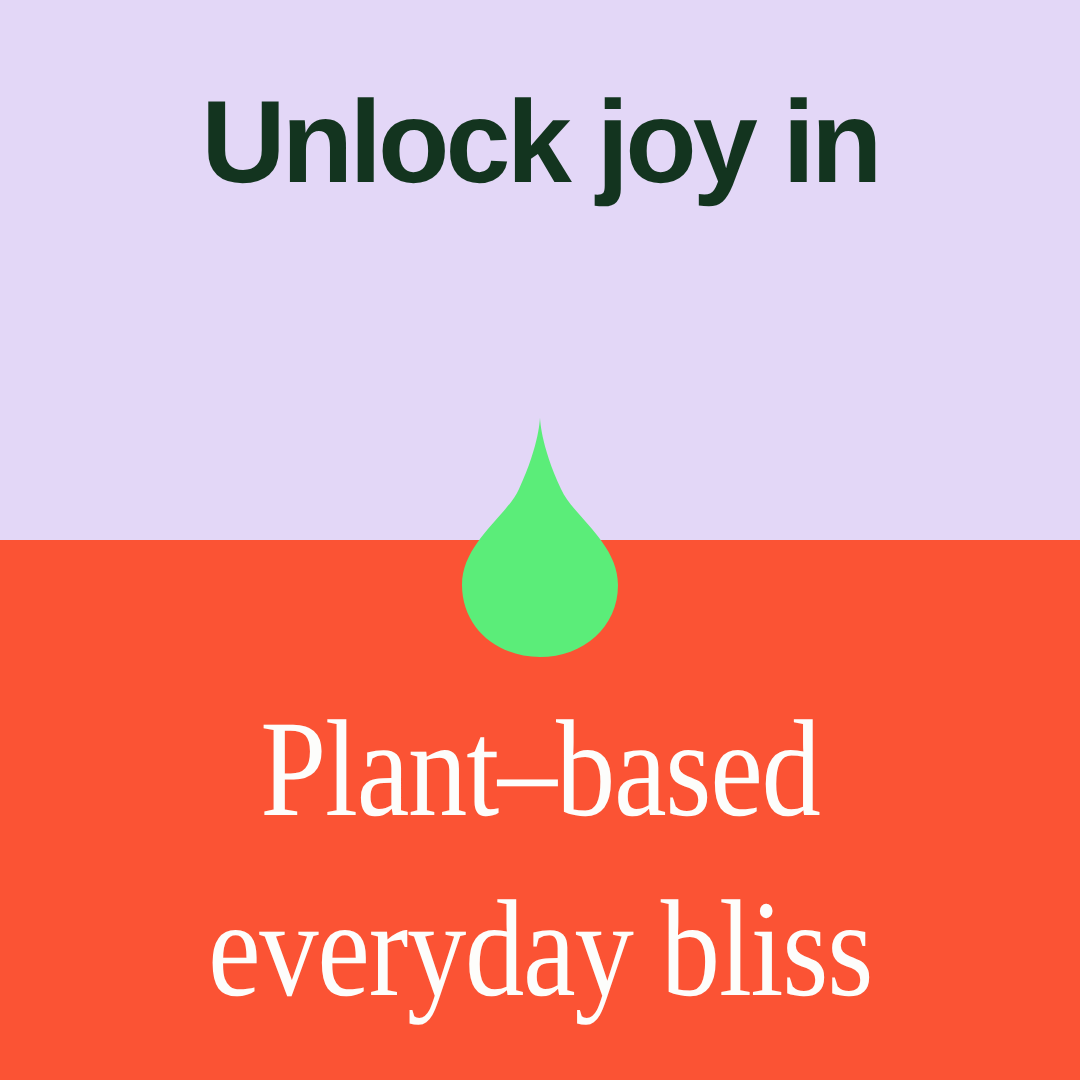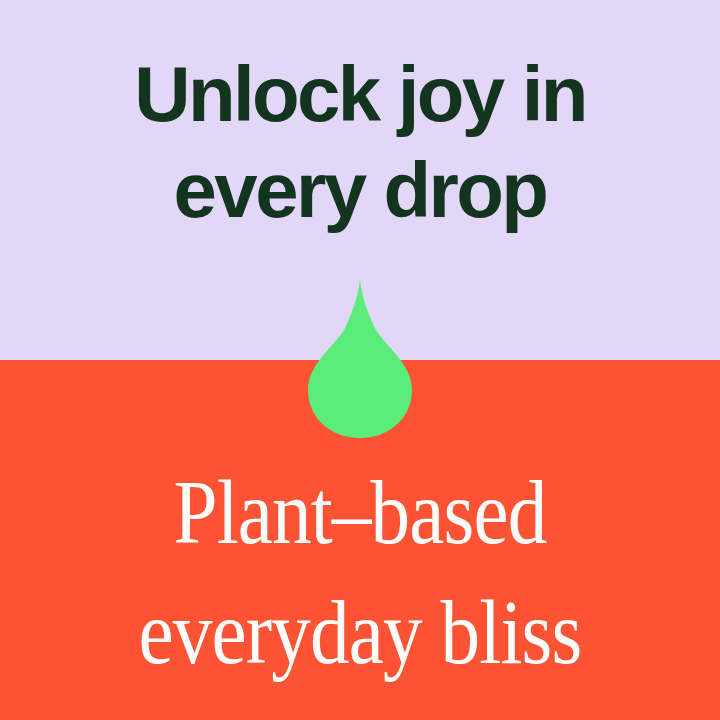--- a/index.html
+++ b/index.html
@@ -74,21 +74,20 @@
 </head>
 <body>
 
 <div id="poster">
 
   <div class="half half-top"></div>
   <div class="half half-bottom"></div>
 
   <div class="headline">
     <span class="ln">Unlock joy in</span>
-    <span class="ln">every drop</span>
   </div>
 
   <div class="droplet">
     <svg viewBox="0 0 120 164" xmlns="http://www.w3.org/2000/svg" aria-hidden="true">
       <path d="M60 0
                C60 0 60 18 74 48
                C82 66 112 84 112 112
                C112 140 89 160 60 160
                C31 160 8 140 8 112
                C8 84 38 66 46 48

